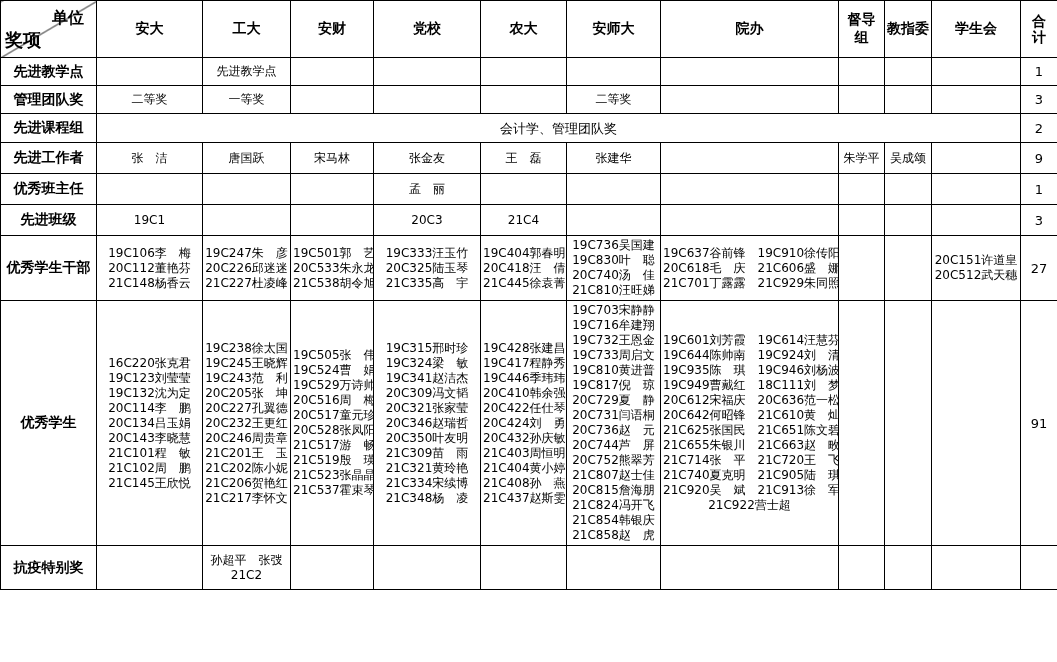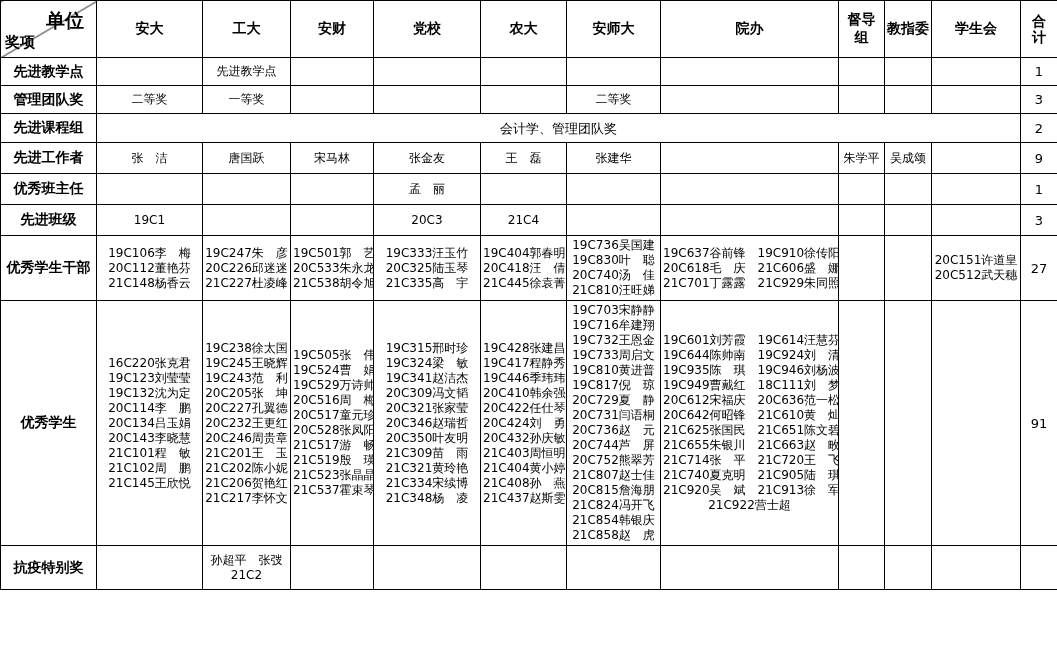--- a/index.html
+++ b/index.html
@@ -27,22 +27,22 @@
   td.data-cell .line { white-space:nowrap; }
   td.merged-cell { font-size:13px; }
   td.total-cell { font-size:13px; }
   th.total-header { font-size:14px; font-weight:bold; line-height:16px; padding:0; }
   th.corner {
     position:relative;
     padding:0;
     background:linear-gradient(to bottom right,
       transparent calc(50% - 0.8px), #000 50%, transparent calc(50% + 0.8px));
   }
-  th.corner .corner-top    { position:absolute; top:7px;  right:12px; font-size:19px; font-weight:bold;margin-left:12px; }
-  th.corner .corner-bottom { position:absolute; bottom:5px; left:4px; font-size:15px; font-weight:bold; }
+  th.corner .corner-top    { position:absolute; top:7px;  right:12px; font-size:16px; font-weight:bold;margin-left:12px; }
+  th.corner .corner-bottom { position:absolute; bottom:5px; left:4px; font-size:18px; font-weight:bold; }
 </style>
 </head>
 <body>
 
 <div id="sheet">
   <table class="awards">
     <colgroup>
         <col style="width: 96px;">
         <col style="width: 106px;">
         <col style="width: 88px;">

